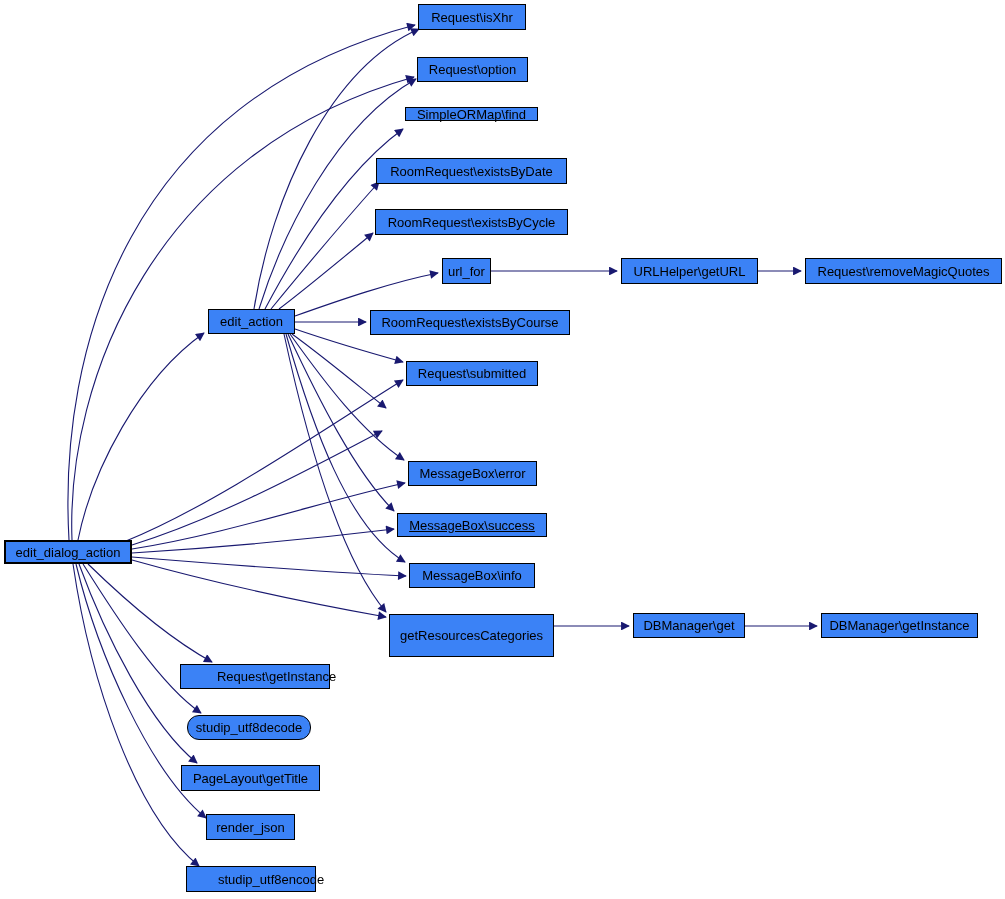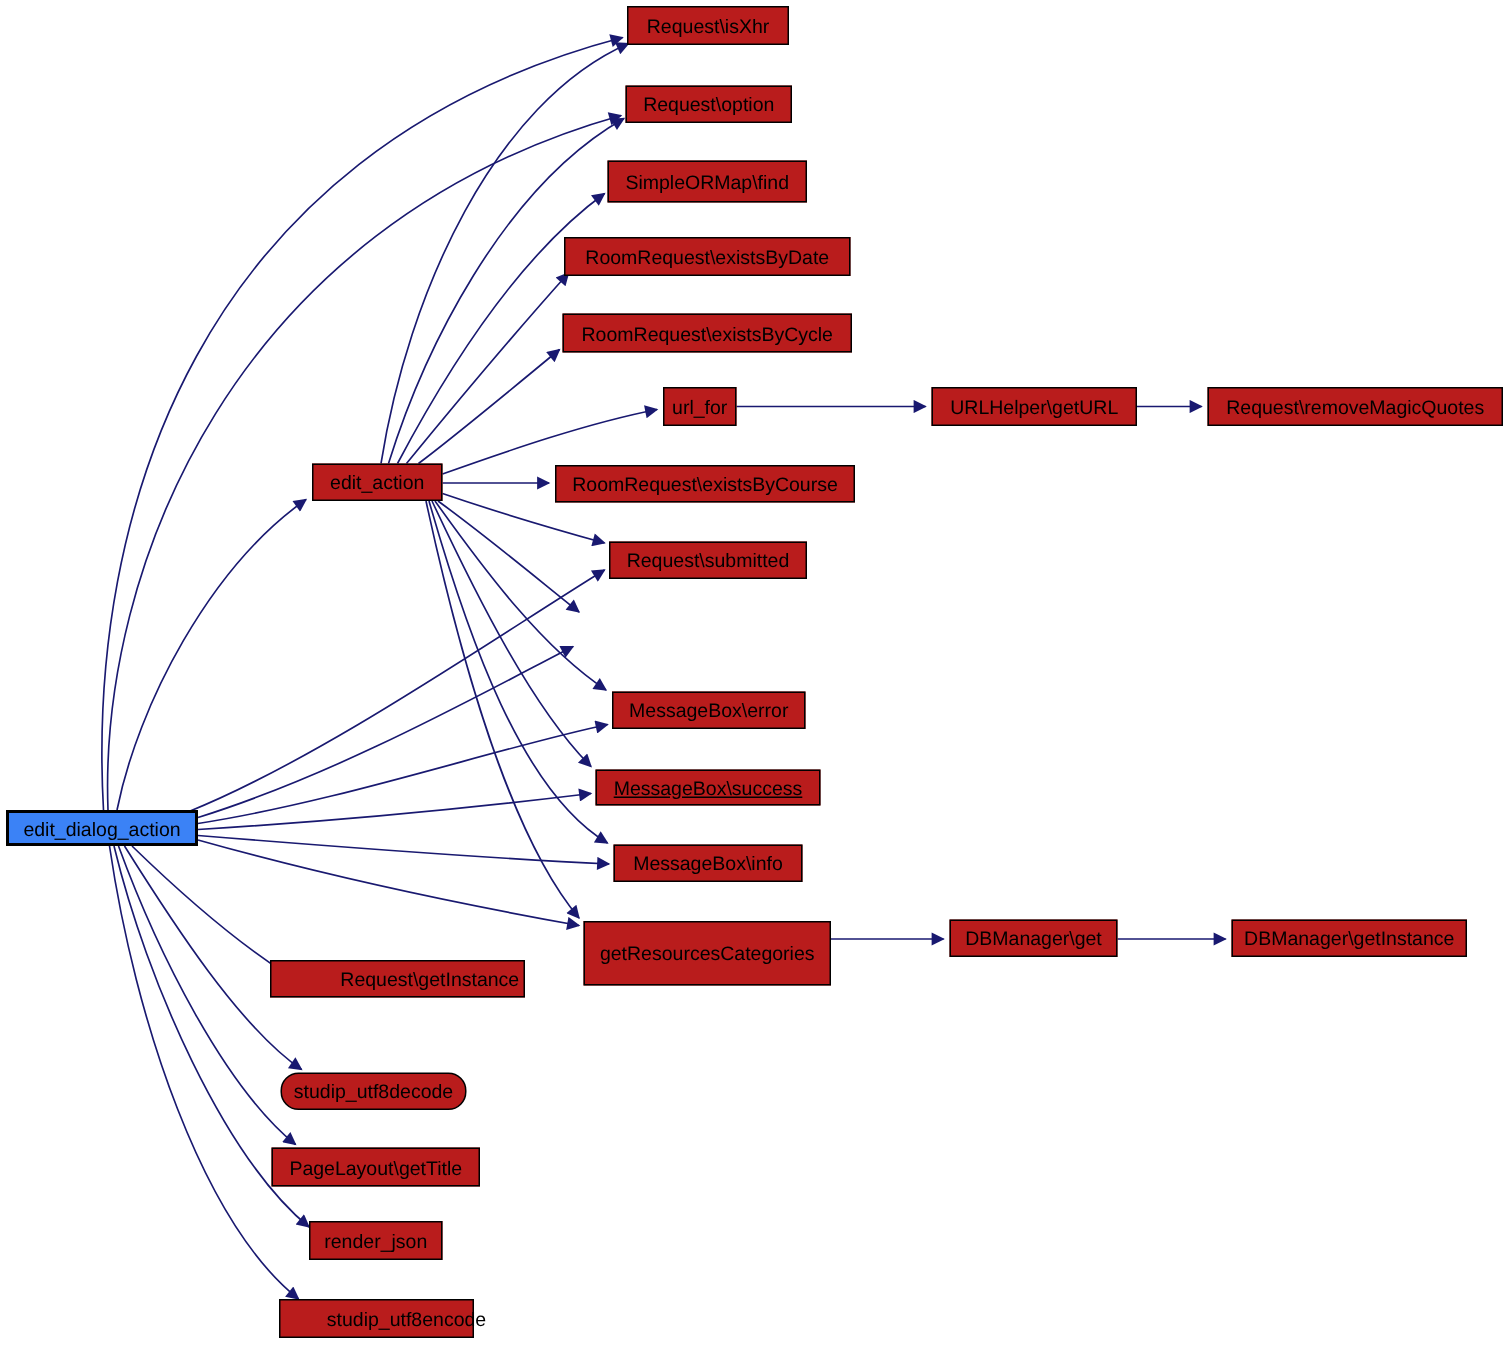--- a/index.html
+++ b/index.html
@@ -21,21 +21,21 @@
     top: 0;
     width: 1005px;
     height: 899px;
   }
   .node {
     position: absolute;
     box-sizing: border-box;
     display: flex;
     align-items: center;
     justify-content: center;
-    background: #b91c1c;
+    background: #3b82f6;
     border: 1px solid #000000;
     color: #000000;
     font-size: 13px;
     line-height: 1;
     white-space: nowrap;
     z-index: 2;
   }
   .node.highlight {
     background: #3b82f6;
     border-width: 2px;
@@ -90,33 +90,33 @@
     <path class="edge" d="M 491 271 L 617 271" marker-end="url(#arrow)"></path>
     <path class="edge" d="M 758 271 L 801 271" marker-end="url(#arrow)"></path>
     <path class="edge" d="M 554 626 L 629 626" marker-end="url(#arrow)"></path>
     <path class="edge" d="M 745 626 L 817 626" marker-end="url(#arrow)"></path>
   </svg>
 
   <div class="node highlight" style="left:4px;   top:540px; width:128px; height:24px;">edit_dialog_action</div>
   <div class="node" style="left:208px; top:309px; width:87px;  height:25px;">edit_action</div>
   <div class="node" style="left:418px; top:4px;   width:108px; height:26px;">Request\isXhr</div>
   <div class="node" style="left:417px; top:57px;  width:111px; height:25px;">Request\option</div>
-  <div class="node" style="left:405px; top:107px; width:133px; height:28px;">SimpleORMap\find</div>
+  <div class="node" style="left:405px; top:107px; width:133px; height:14px;">SimpleORMap\find</div>
   <div class="node" style="left:376px; top:158px; width:191px; height:26px;">RoomRequest\existsByDate</div>
   <div class="node" style="left:375px; top:209px; width:193px; height:26px;">RoomRequest\existsByCycle</div>
   <div class="node" style="left:442px; top:258px; width:49px;  height:26px;">url_for</div>
   <div class="node" style="left:621px; top:258px; width:137px; height:26px;">URLHelper\getURL</div>
   <div class="node" style="left:805px; top:258px; width:197px; height:26px;">Request\removeMagicQuotes</div>
   <div class="node" style="left:370px; top:310px; width:200px; height:25px;">RoomRequest\existsByCourse</div>
   <div class="node" style="left:406px; top:361px; width:132px; height:25px;">Request\submitted</div>
   <div class="node" style="left:408px; top:461px; width:129px; height:25px;">MessageBox\error</div>
   <div class="node" style="left:397px; top:513px; width:150px; height:24px;text-decoration:underline;">MessageBox\success</div>
   <div class="node" style="left:409px; top:563px; width:126px; height:25px;">MessageBox\info</div>
   <div class="node" style="left:389px; top:614px; width:165px; height:43px;">getResourcesCategories</div>
   <div class="node" style="left:633px; top:613px; width:112px; height:25px;">DBManager\get</div>
   <div class="node" style="left:821px; top:613px; width:157px; height:25px;">DBManager\getInstance</div>
-  <div class="node" style="left:180px; top:640px; width:170px; height:25px;padding-left:43px;">Request\getInstance</div>
+  <div class="node" style="left:180px; top:664px; width:150px; height:25px;padding-left:43px;">Request\getInstance</div>
   <div class="node" style="left:187px; top:715px; width:124px; height:25px;border-radius:12px;">studip_utf8decode</div>
   <div class="node" style="left:181px; top:765px; width:139px; height:26px;">PageLayout\getTitle</div>
   <div class="node" style="left:206px; top:814px; width:89px;  height:26px;">render_json</div>
   <div class="node" style="left:186px; top:866px; width:130px; height:26px;padding-left:40px;">studip_utf8encode</div>
 
 </div>
 
 </body></html>

